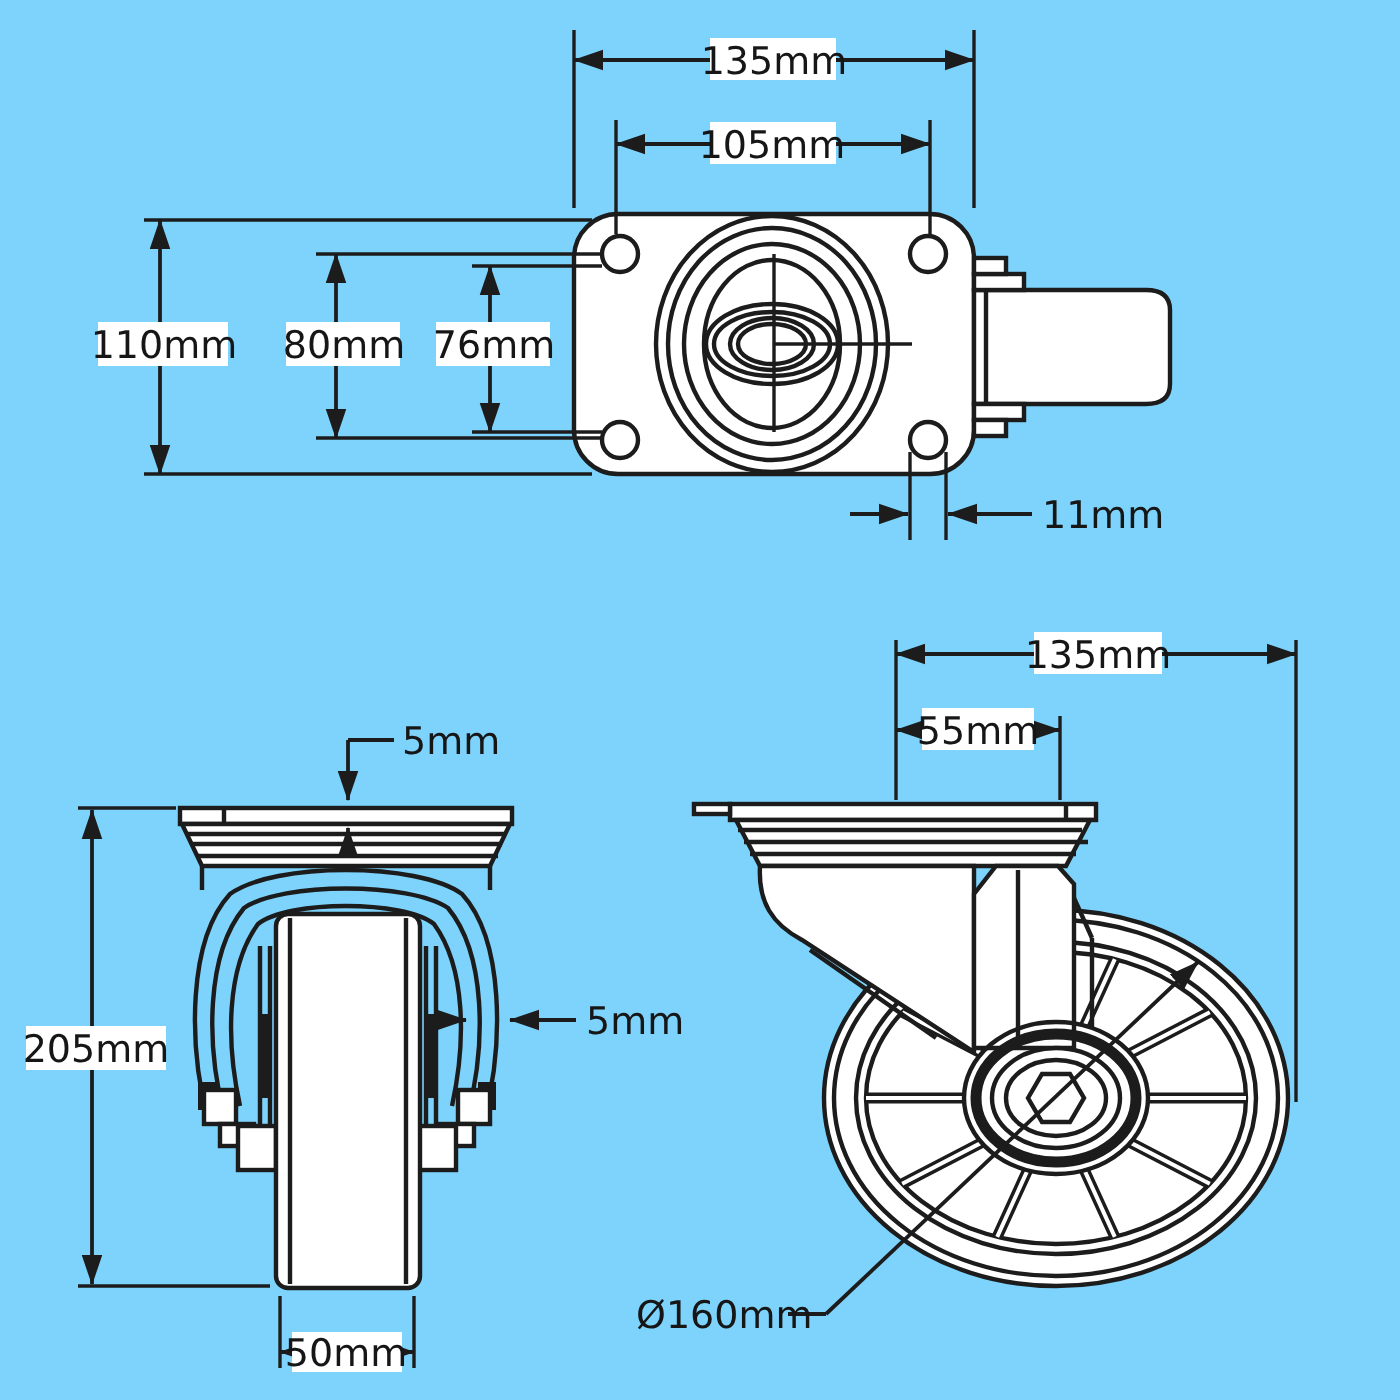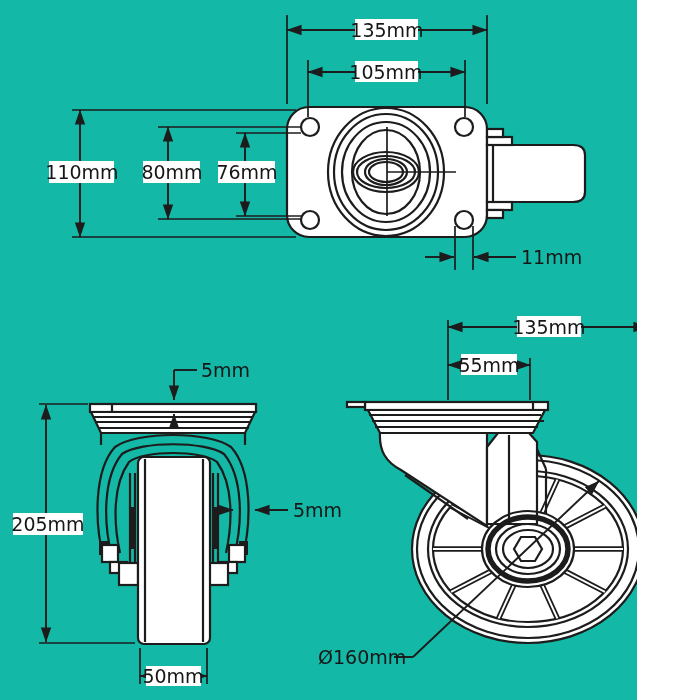--- a/index.html
+++ b/index.html
@@ -1,16 +1,16 @@
 <!DOCTYPE html>
 <html><head>
 <meta charset="utf-8">
 <style>
   html,body{margin:0;padding:0;background:#ffffff;}
-  .stage{width:637px;height:700px;background:#14b8a6;position:relative;overflow:hidden;}
+  .stage{width:700px;height:700px;background:#7dd3fc;position:relative;overflow:hidden;}
   svg text{font-family:"DejaVu Sans","Liberation Sans",sans-serif;font-size:19px;fill:#161616;}
   .ln{stroke:#1c1c1c;stroke-width:2.2;fill:none;}
   .lnf{stroke:#1c1c1c;stroke-width:2.2;fill:#ffffff;}
   .thin{stroke:#1c1c1c;stroke-width:1.7;fill:none;}
   .dim{stroke:#1c1c1c;stroke-width:1.9;fill:none;}
   .thick{stroke:#1c1c1c;stroke-width:5.5;fill:none;}
   .wht{stroke:#ffffff;stroke-width:2;fill:none;}
   .tbg{fill:#ffffff;}
   .blk{fill:#1c1c1c;stroke:none;}
 </style>

